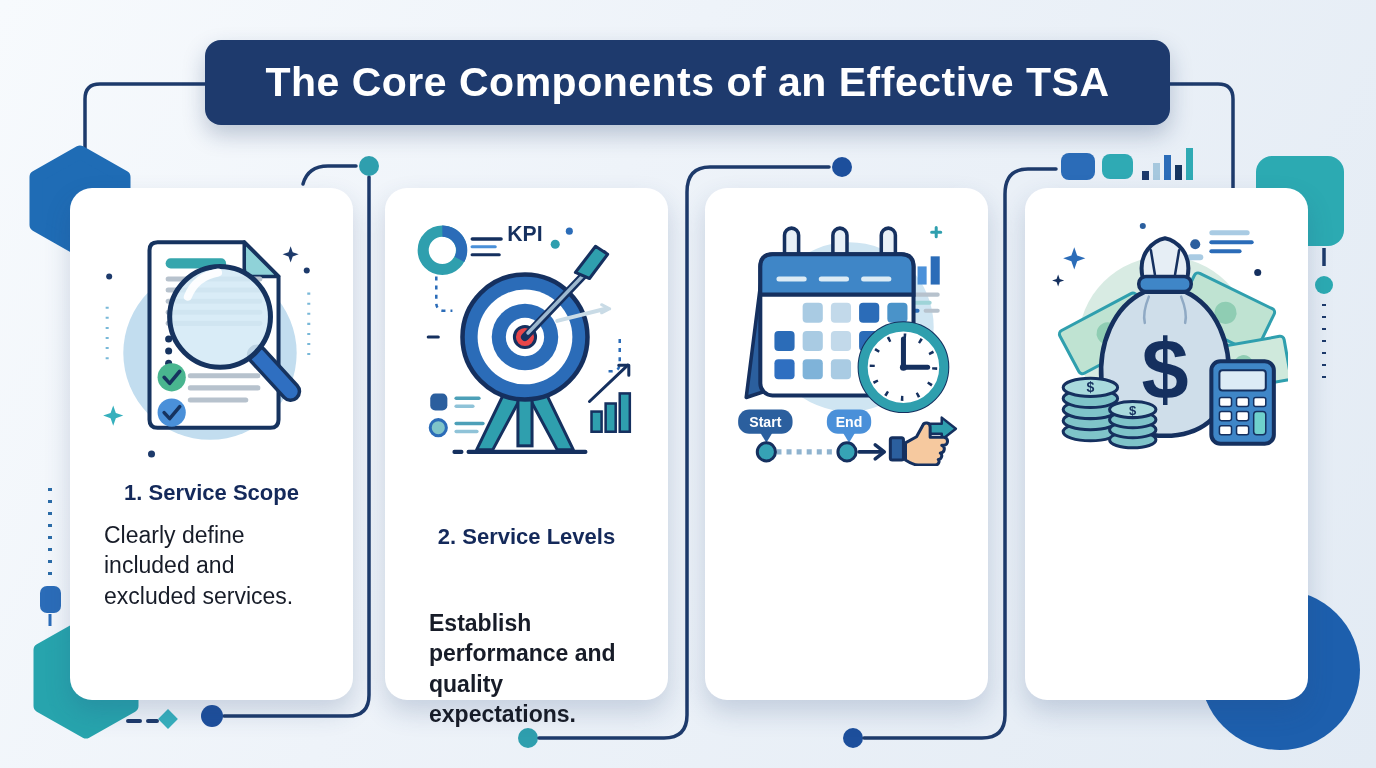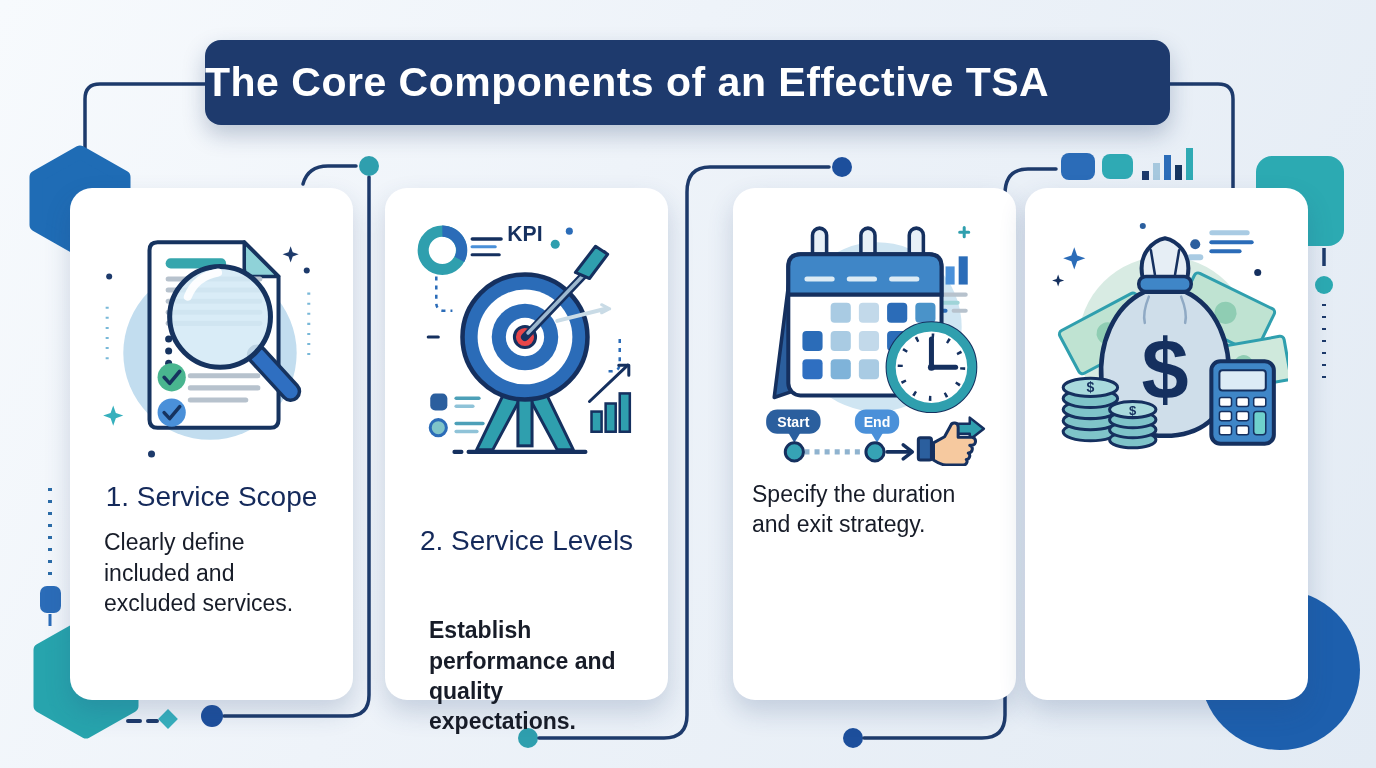--- a/index.html
+++ b/index.html
@@ -2,28 +2,28 @@
 <html><head>
 <meta charset="utf-8">
 <style>
   html,body{margin:0;padding:0;}
   body{font-family:"Liberation Sans",sans-serif;background:#e9eff6;}
   .stage{position:relative;width:1376px;height:768px;overflow:hidden;
     background:linear-gradient(118deg,#f7fafd 0%,#eef3f9 40%,#e3ebf4 100%);}
   .deco{position:absolute;left:0;top:0;z-index:1;}
   .title-banner{position:absolute;left:205px;top:40px;width:965px;height:85px;
     background:#1e3a6d;border-radius:16px;z-index:3;display:flex;align-items:center;
-    justify-content:flex-start;box-shadow:0 10px 22px rgba(25,50,100,.25);}
+    justify-content:center;box-shadow:0 10px 22px rgba(25,50,100,.25);}
   .title-banner span{color:#ffffff;font-size:41px;font-weight:800;letter-spacing:.5px;}
   .card{position:absolute;top:188px;width:283px;height:512px;background:#ffffff;
     border-radius:22px;z-index:2;box-shadow:0 12px 26px rgba(40,70,120,.20);
     display:flex;flex-direction:column;align-items:center;}
-  .card.c1{left:70px;} .card.c2{left:385px;gap:44px;} .card.c3{left:705px;margin-left:28px;} .card.c4{left:1025px;}
+  .card.c1{left:70px;} .card.c2{left:385px;gap:44px;} .card.c3{left:705px;} .card.c4{left:1025px;}
   .card-illustration{width:242px;height:252px;margin-top:26px;flex:0 0 auto;}
-  .card-title{margin-top:14px;font-size:28px;font-weight:400;color:#14295a;
+  .card-title{margin-top:14px;font-size:22px;font-weight:700;color:#14295a;
     text-align:center;line-height:1.22;}
   .card-desc{margin-top:13px;font-size:23px;color:#171c28;text-align:left;line-height:1.32;}
   .c1 .card-title{max-width:250px;} .c2 .card-title{max-width:260px;}
   .c3 .card-title{max-width:200px;} .c4 .card-title{max-width:210px;}
   .c1 .card-desc{max-width:215px;} .c2 .card-desc{max-width:195px;font-weight:bold;}
   .c3 .card-desc{max-width:245px;} .c4 .card-desc{max-width:200px;}
   svg text{font-family:"Liberation Sans",sans-serif;}
 </style>
 </head>
 <body>
@@ -245,21 +245,20 @@
         <circle cx="120" cy="236" r="9" fill="#36a3b5" stroke="#15305f" stroke-width="3"></circle>
         <line x1="132" y1="236" x2="154" y2="236" stroke="#15305f" stroke-width="3.5" stroke-linecap="round"></line>
         <path d="M148,229 L157,236 L148,243" fill="none" stroke="#15305f" stroke-width="3.5" stroke-linecap="round" stroke-linejoin="round"></path>
       </g>
       <g>
         <path d="M196,208 H214 V202 L228,213 L214,224 V218 H196 Z" fill="#2f9fae" stroke="#15305f" stroke-width="2.5" stroke-linejoin="round"></path>
         <rect x="163" y="222" width="13" height="22" rx="2" fill="#2b5f9e" stroke="#15305f" stroke-width="3"></rect>
         <path d="M178,244 v-17 l11,-6 6,-11 c1.5,-4 7.5,-3.5 7.5,1.5 v10 h13.5 c5,0 5,8 0,8 h-2 c4,1.5 3,7.5 -1.5,7.5 c3,2 1,6.5 -2,6.5 c2,2 0,5.5 -3,5.5 h-17 c-5,0 -8,-2 -12.5,-5 z" fill="#f6c99f" stroke="#15305f" stroke-width="3" stroke-linejoin="round"></path>
       </g>
     </svg>
-    <div class="card-desc">Specify the duration and exit strategy.</div>
   </div>
 
   <div class="card c4">
     <svg class="card-illustration" viewBox="0 0 240 250">
       <circle cx="118" cy="128" r="86" fill="#d8ebe3"></circle>
       <path d="M0,-10 L2.6,-2.6 L10,0 L2.6,2.6 L0,10 L-2.6,2.6 L-10,0 L-2.6,-2.6 Z" transform="translate(28,44) scale(1.1)" fill="#2b6cb8"></path>
       <path d="M0,-10 L2.6,-2.6 L10,0 L2.6,2.6 L0,10 L-2.6,2.6 L-10,0 L-2.6,-2.6 Z" transform="translate(12,66) scale(0.6)" fill="#15305f"></path>
       <circle cx="210" cy="58" r="3.5" fill="#15305f"></circle>
       <circle cx="96" cy="12" r="3" fill="#2b5f9e"></circle>
       <g>

